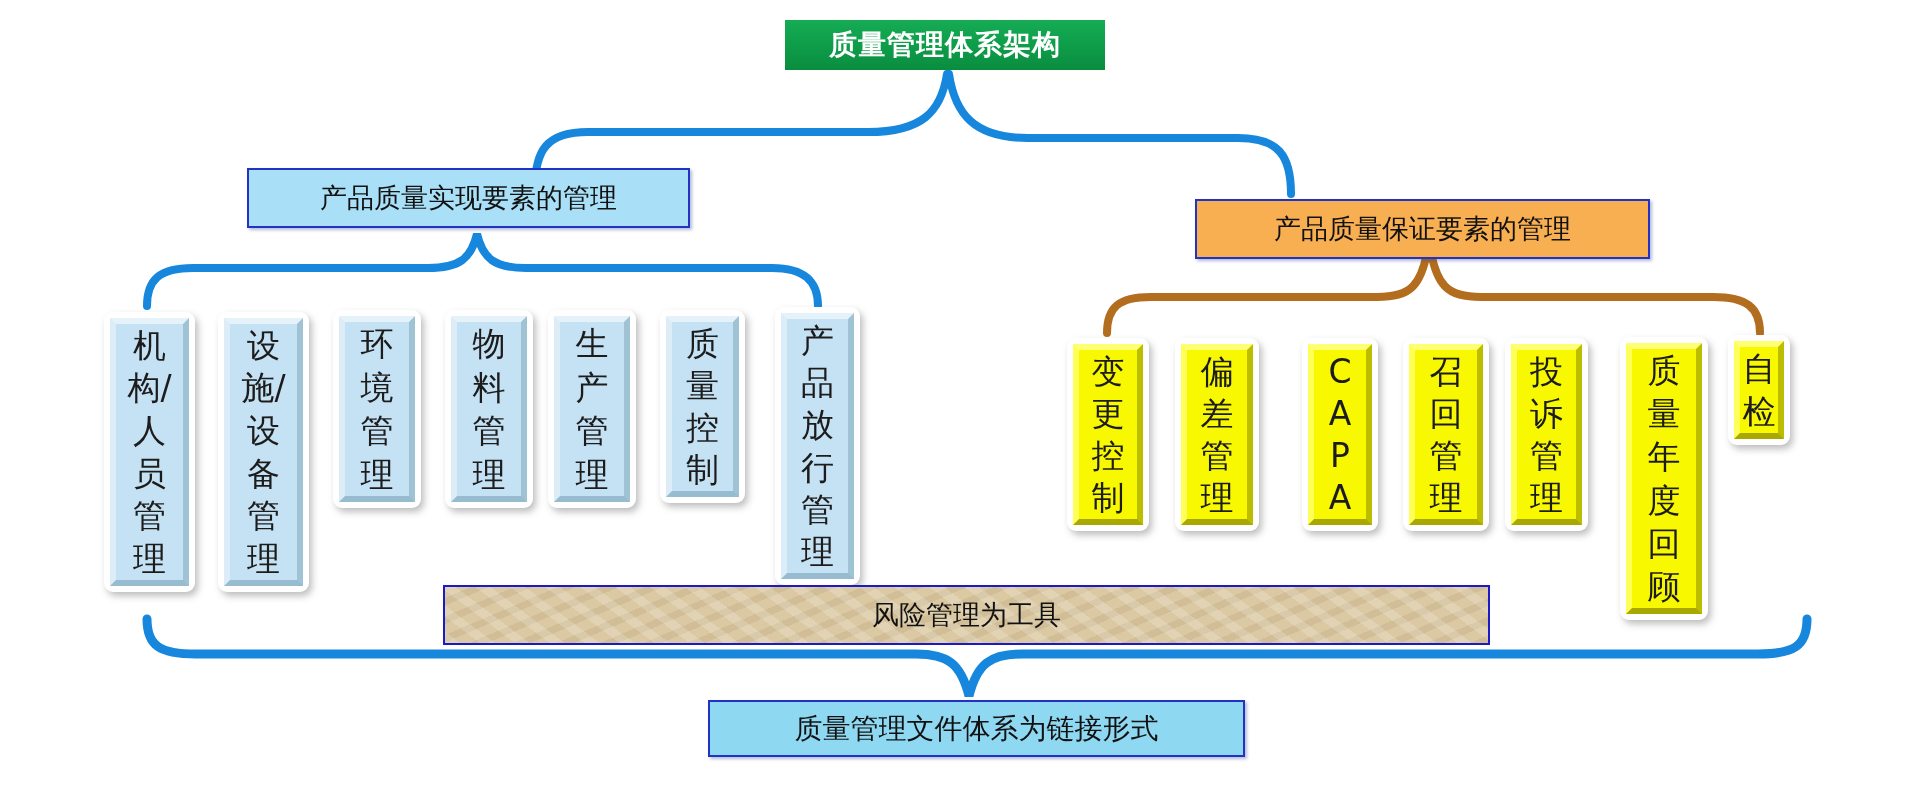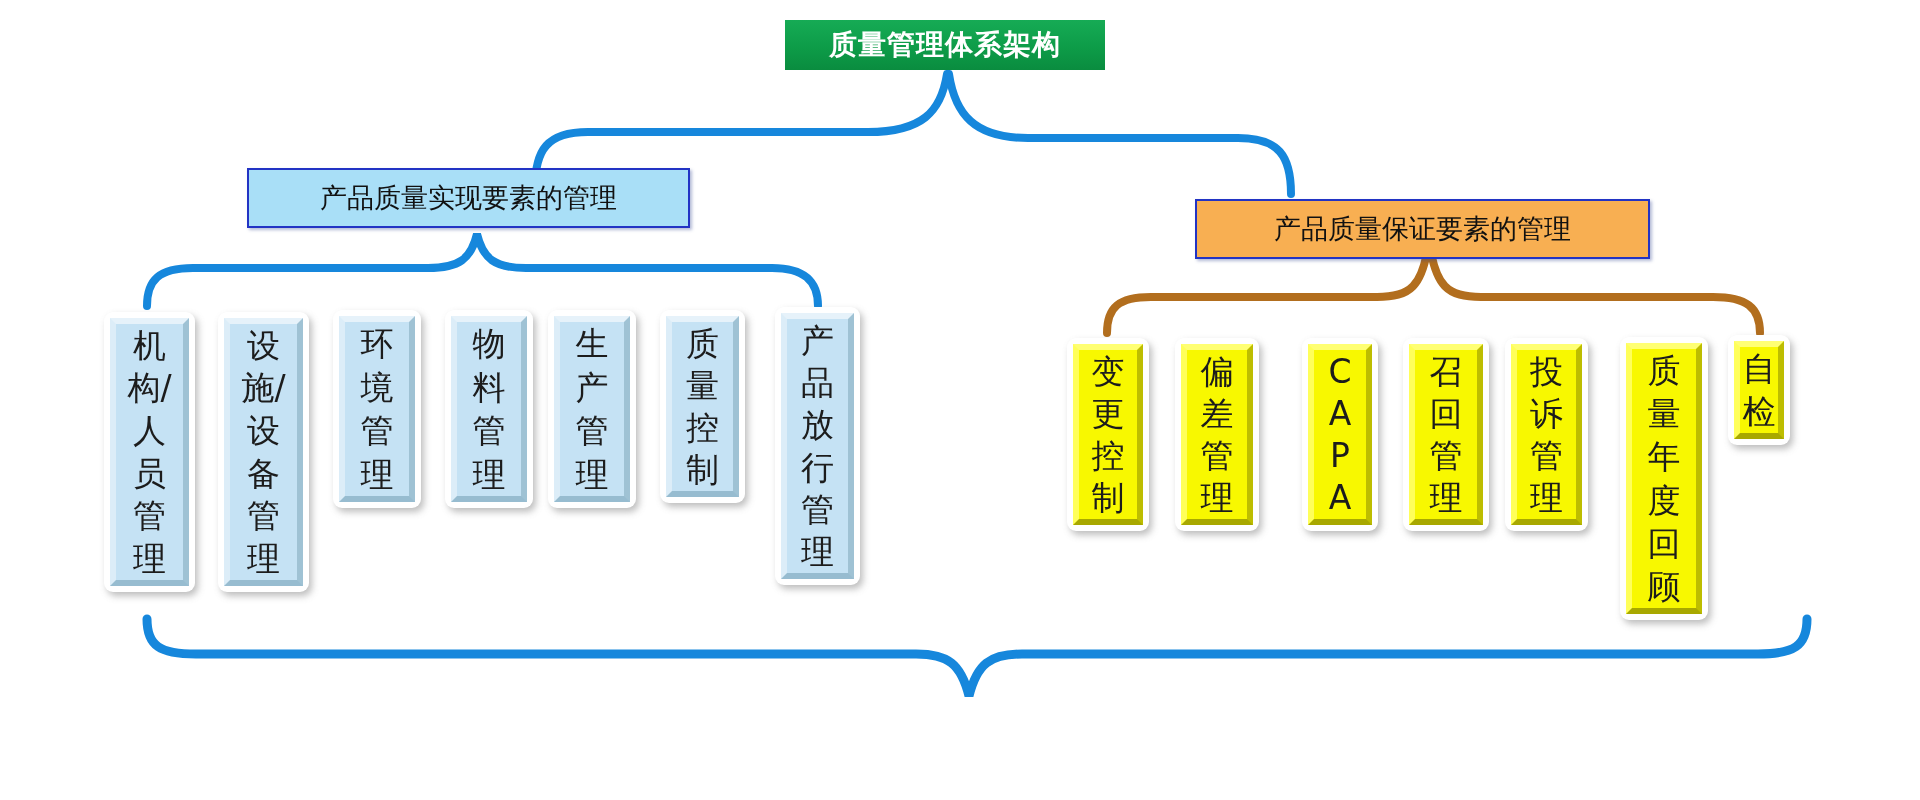--- a/index.html
+++ b/index.html
@@ -193,15 +193,21 @@
     </div>
   </div>
 
   <div class="vbox yellow" style="left:1728px;top:335px;width:62px;height:110px;">
     <div class="inner">
       <span class="ch">自</span>
       <span class="ch">检</span>
     </div>
   </div>
 
-
+  <div class="rect-node risk-node" style="left:443px;top:585px;width:1047px;height:60px;">
+    <span>风险管理为工具</span>
+  </div>
+
+  <div class="rect-node bottom-node" style="left:708px;top:700px;width:537px;height:57px;">
+    <span>质量管理文件体系为链接形式</span>
+  </div>
 
 </div>
 
 </body></html>

